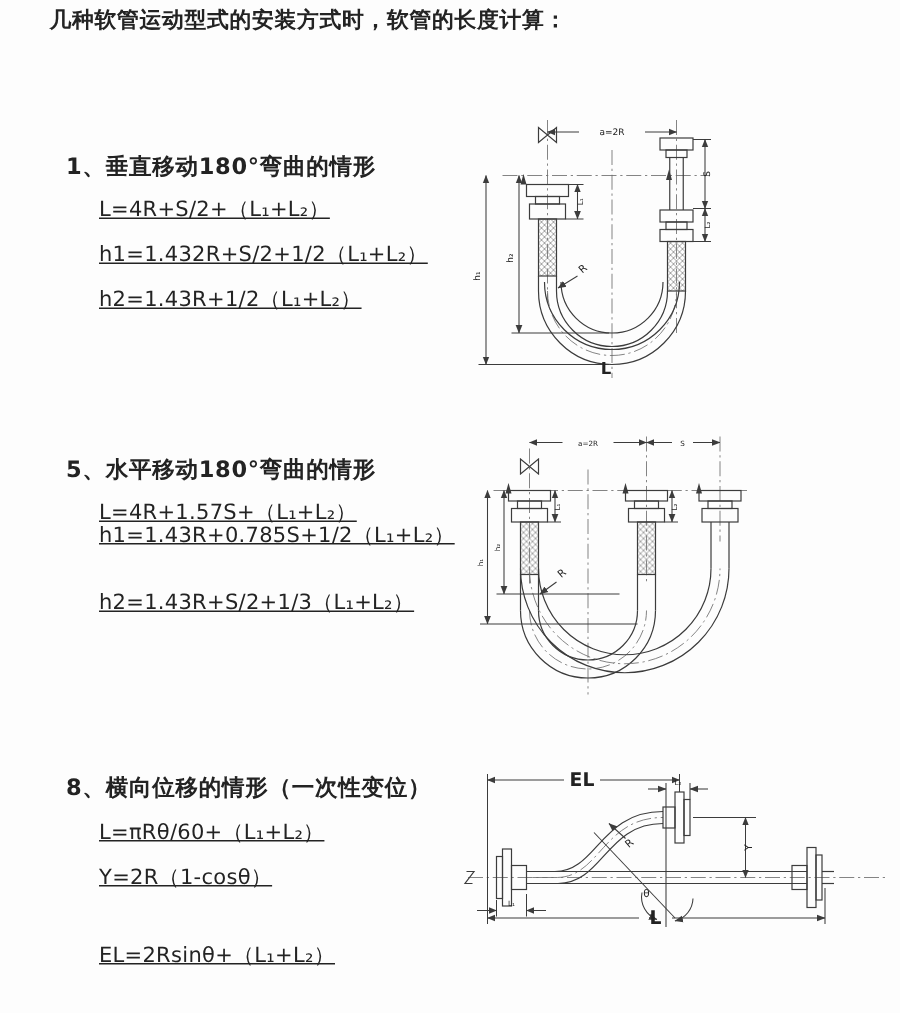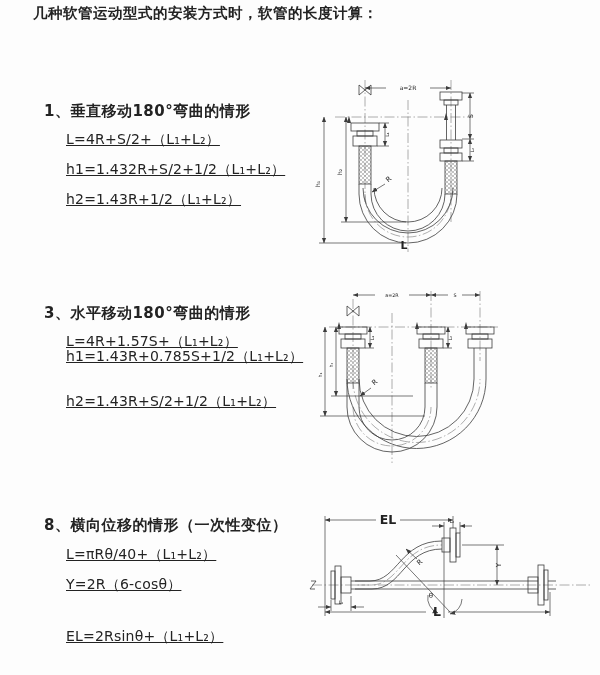--- a/index.html
+++ b/index.html
@@ -119,25 +119,25 @@
     <text class="lbl sm" x="75.5" y="58.5" transform="rotate(-90 75.5,58.5)">L₁</text>
   </g>
   <g>
     <line class="dim" x1="72" y1="108" x2="59" y2="116" marker-end="url(#arr)"></line>
     <text class="lbl md" x="77" y="105" transform="rotate(-40 77,105)">R</text>
   </g>
   <text class="lbl big" x="91" y="173">L</text>
 </svg>
 
 <div class="sec" style="top:304px">
-  <h2>3、水平移动180°弯曲的情形</h2>
+  <h2>5、水平移动180°弯曲的情形</h2>
 </div>
 <div class="formula" style="top:333px">L=4R+1.57S+（L₁+L₂）</div>
 <div class="formula" style="top:348px">h1=1.43R+0.785S+1/2（L₁+L₂）</div>
-<div class="formula" style="top:393px">h2=1.43R+S/2+1/2（L₁+L₂）</div>
+<div class="formula" style="top:393px">h2=1.43R+S/2+1/3（L₁+L₂）</div>
 
 <svg class="diag" style="left:313px;top:283px" width="285" height="190" viewBox="0 0 285 190">
   <g>
     <line class="cl" x1="40" y1="16" x2="40" y2="106"></line>
     <line class="cl" x1="118" y1="8" x2="118" y2="106"></line>
     <line class="cl" x1="167" y1="8" x2="167" y2="78"></line>
     <line class="cl" x1="16" y1="44" x2="185" y2="44"></line>
     <line class="cl" x1="79" y1="30" x2="79" y2="180"></line>
   </g>
   <g>
@@ -211,22 +211,22 @@
   </g>
   <g>
     <line class="dim" x1="58" y1="105" x2="47" y2="113" marker-end="url(#arr)"></line>
     <text class="lbl md" x="63" y="101" transform="rotate(-40 63,101)">R</text>
   </g>
 </svg>
 
 <div class="sec" style="top:516px">
   <h2>8、横向位移的情形（一次性变位）</h2>
 </div>
-<div class="formula" style="top:546px">L=πRθ/40+（L₁+L₂）</div>
-<div class="formula" style="top:576px">Y=2R（6-cosθ）</div>
+<div class="formula" style="top:546px">L=πRθ/60+（L₁+L₂）</div>
+<div class="formula" style="top:576px">Y=2R（1-cosθ）</div>
 <div class="formula" style="top:628px">EL=2Rsinθ+（L₁+L₂）</div>
 
 <svg class="diag" style="left:300px;top:500px" width="300" height="170" viewBox="0 0 300 170">
   <g>
     <line class="cl" x1="12" y1="85" x2="290" y2="85"></line>
     <path class="ln" d="M11,81 L16,81 L10,89 L15,89"></path>
   </g>
   <g>
     <rect class="ln" x="31" y="71" width="4" height="28"></rect>
     <rect class="ln" x="35" y="66" width="6" height="38"></rect>

